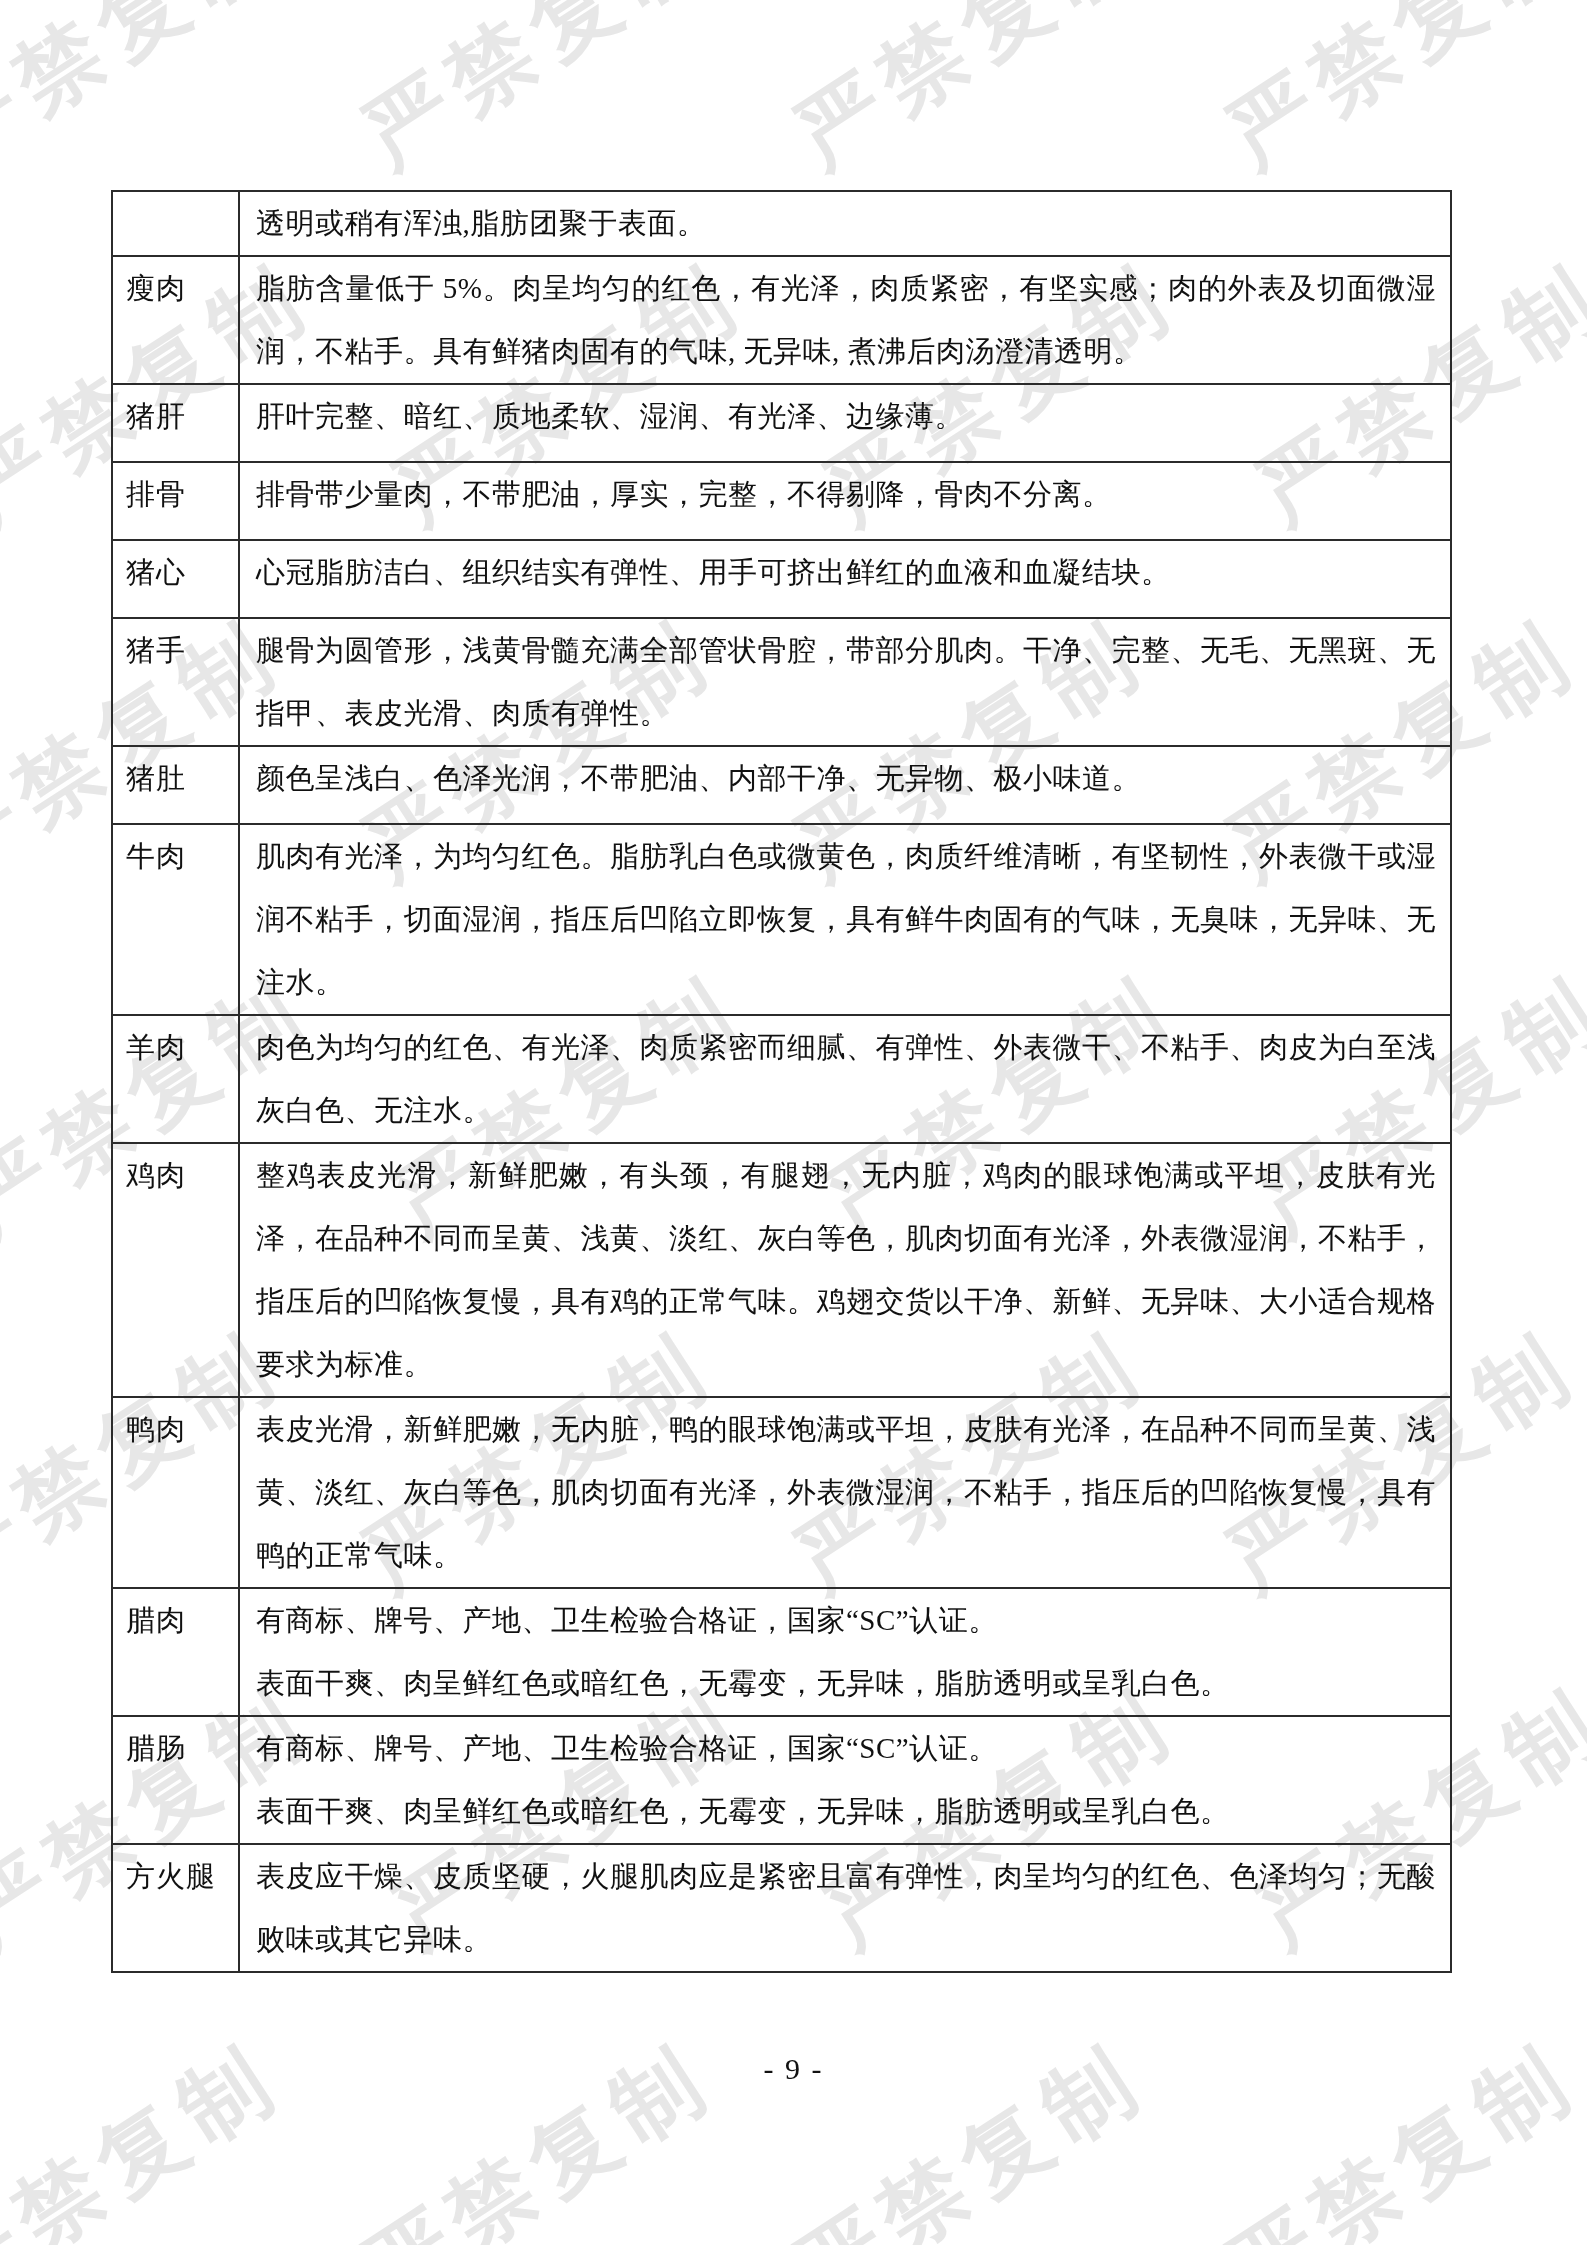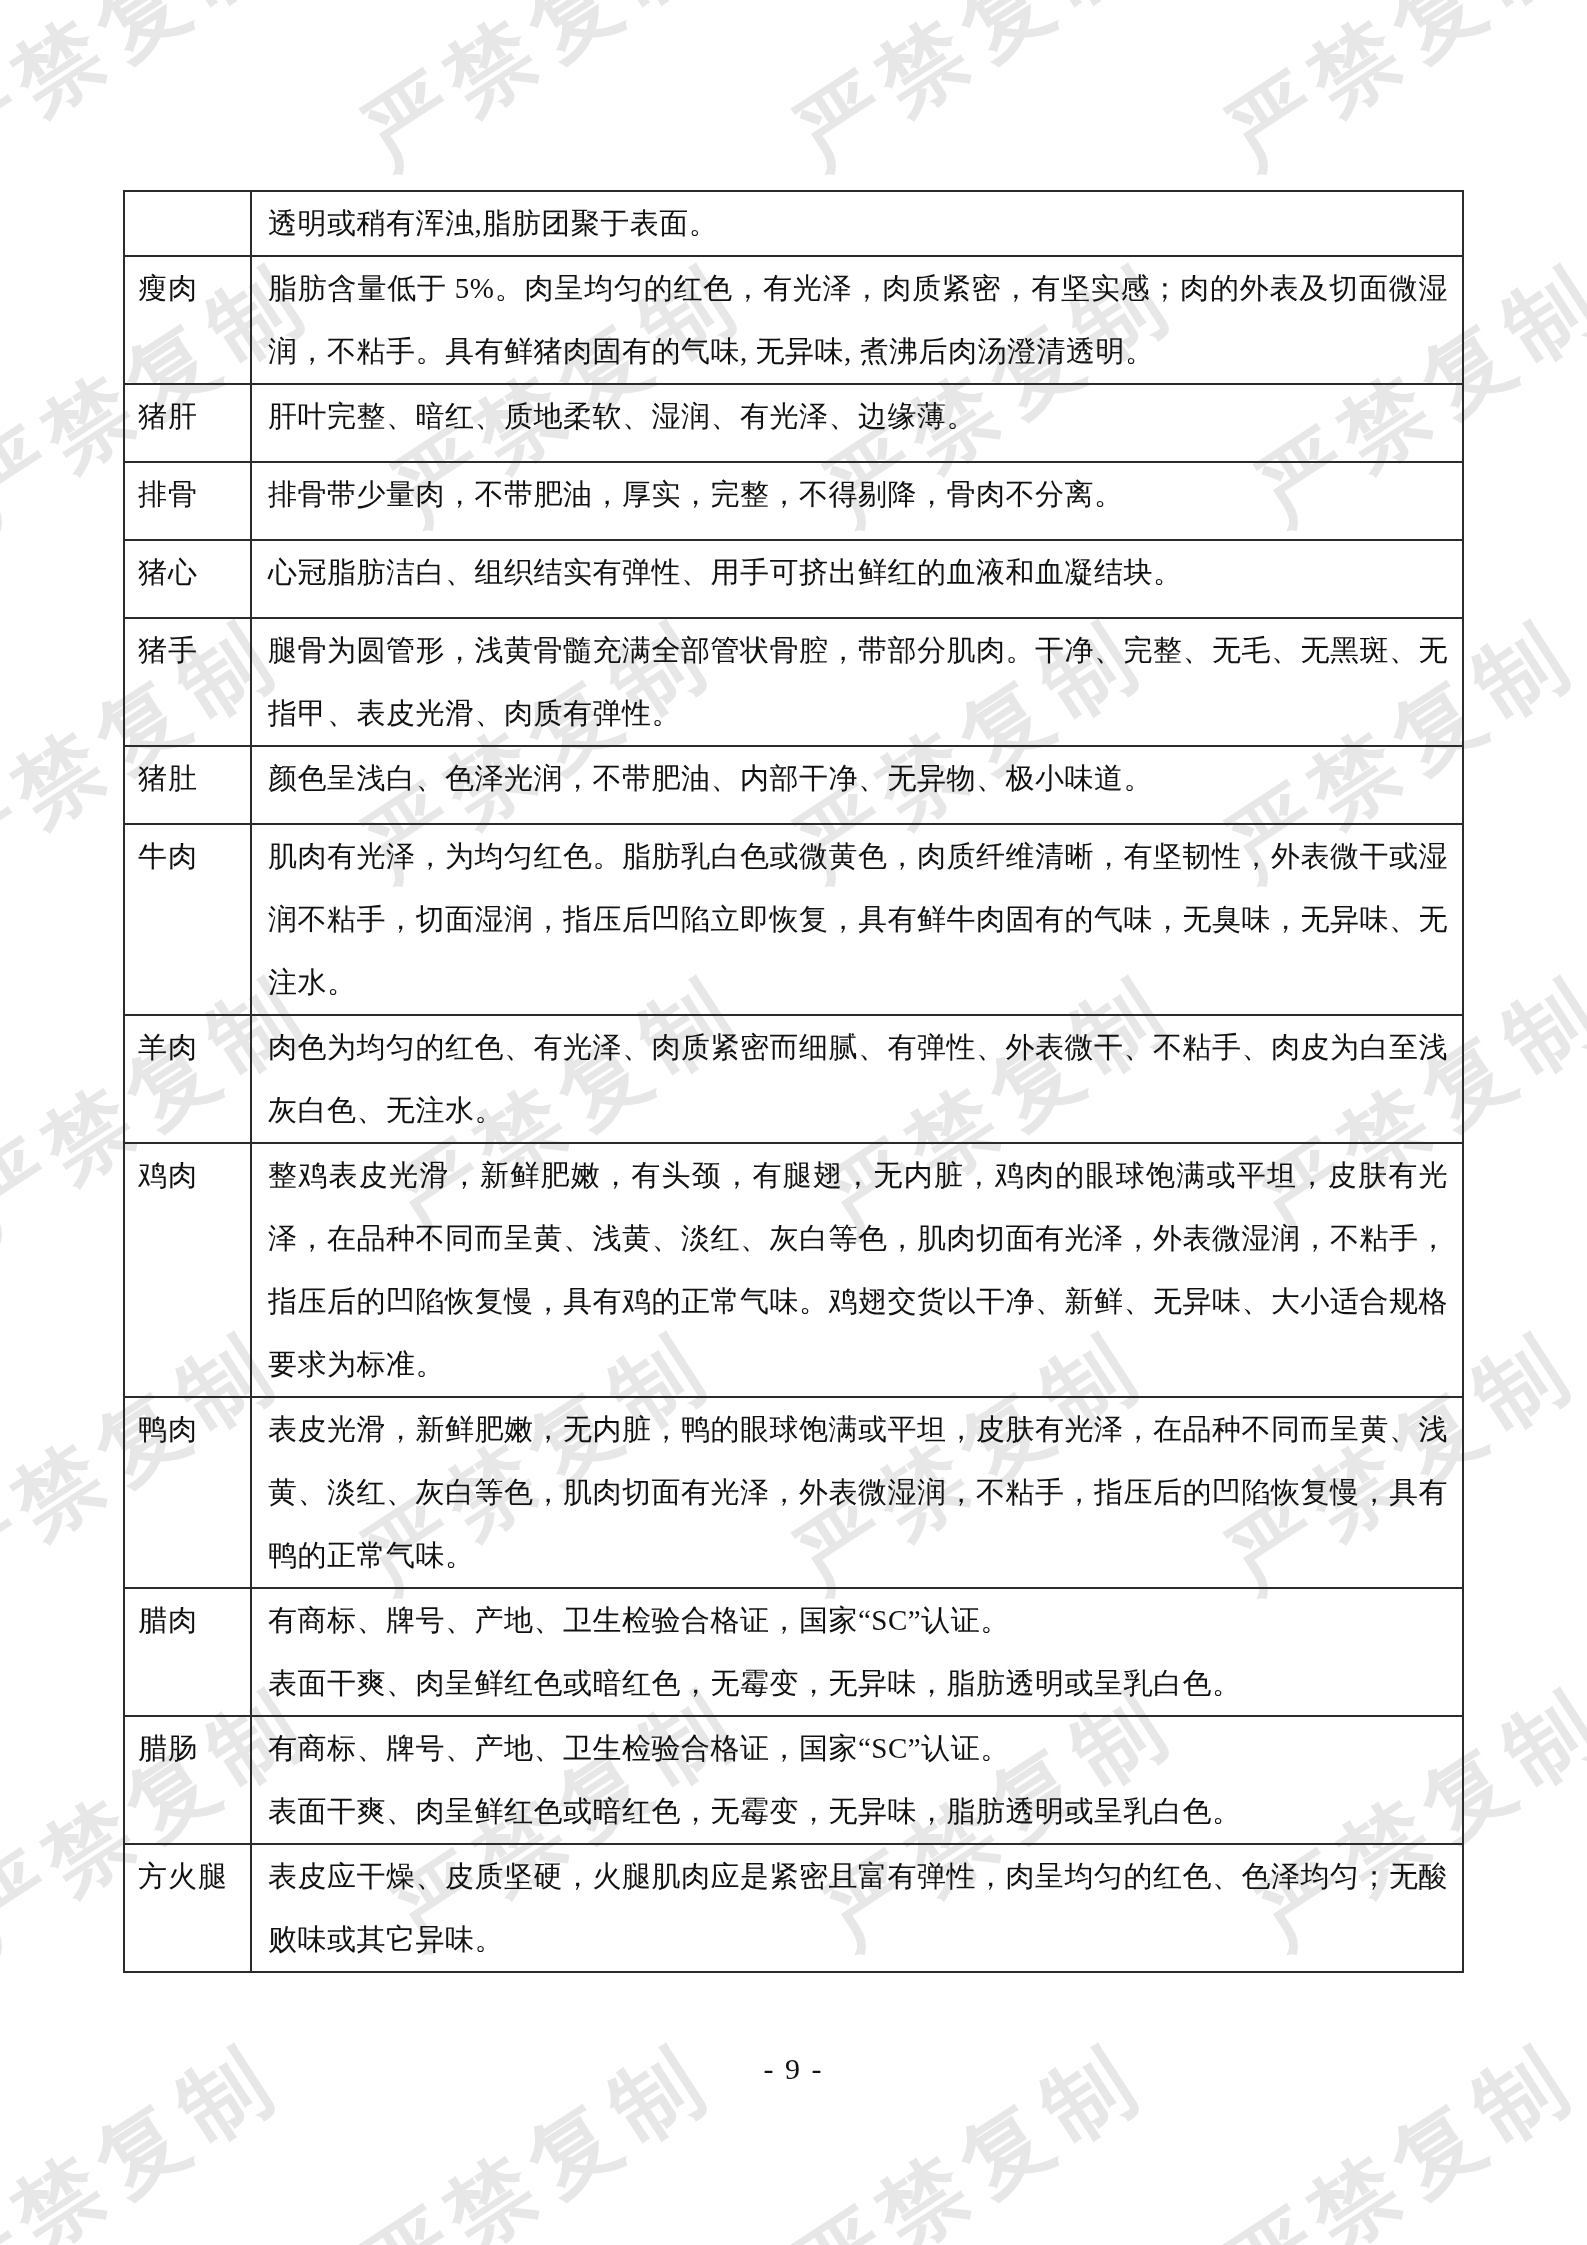--- a/index.html
+++ b/index.html
@@ -38,21 +38,21 @@
     color: #e7e7e7;
     white-space: nowrap;
     transform: rotate(-33deg);
     transform-origin: center center;
     user-select: none;
   }
   
   .spec-table {
     position: absolute;
     z-index: 1;
-    left: 123px;
+    left: 111px;
     top: 190px;
     width: 1341px;
     border-collapse: collapse;
     table-layout: fixed;
     border-radius: 20px;
   }
   .spec-table td {
     border: 2px solid #2b2b2b;
     vertical-align: top;
     font-size: 29px;

